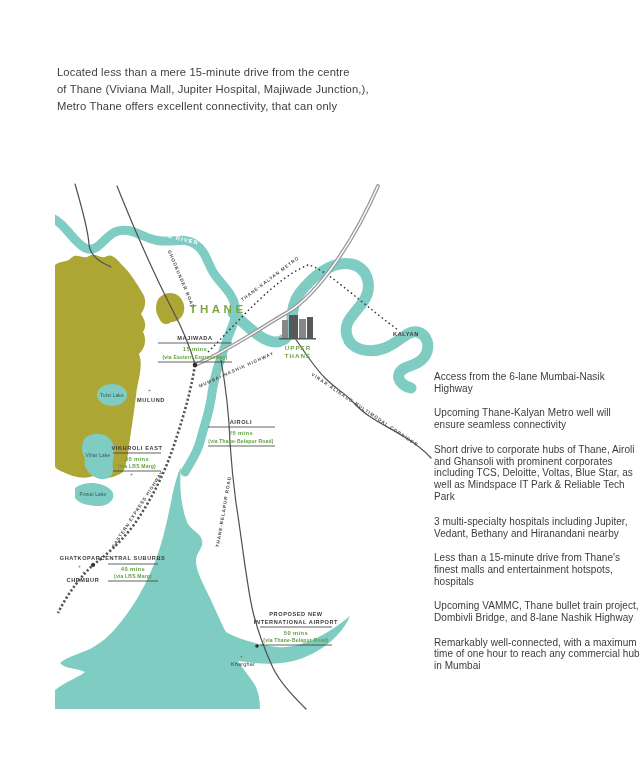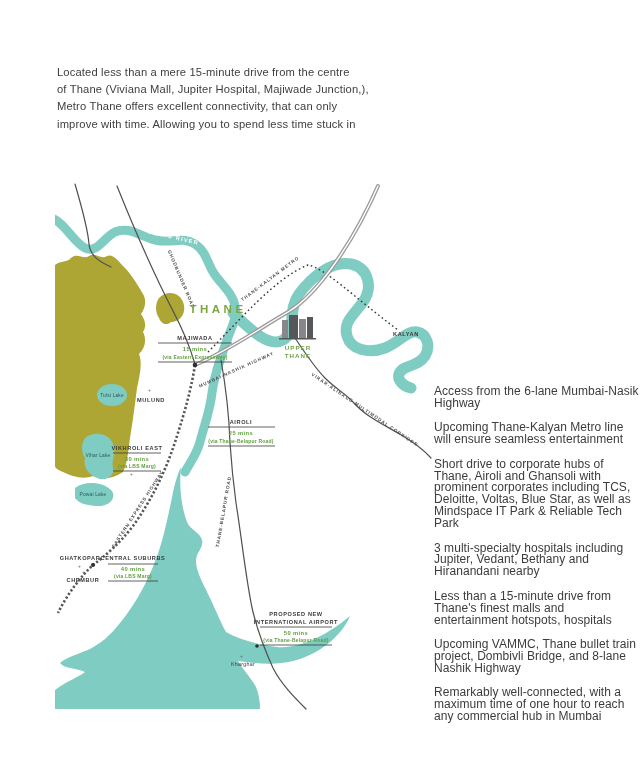--- a/index.html
+++ b/index.html
@@ -2,22 +2,22 @@
 <html><head>
 <meta charset="utf-8">
 <style>
   html,body { margin:0; padding:0; background:#e8e8e8; }
   .page {
     position:relative; width:641px; height:781px; background:#ffffff;
     font-family:"Liberation Sans", sans-serif; overflow:hidden; margin:0 auto;
   }
   .intro { position:absolute; left:57px; top:64px; width:330px; color:#3e3e3e;
            font-size:11.2px; line-height:17.2px; letter-spacing:.15px; }
-  .highlights { position:absolute; left:434px; top:386px; width:206px; color:#3c3c3c;
-                font-size:12px; line-height:11.9px; letter-spacing:.05px; }
+  .highlights { position:absolute; left:434px; top:371px; width:206px; color:#3c3c3c;
+                font-size:10px; line-height:11.9px; letter-spacing:.05px; }
   .highlights p { margin:0 0 12.5px 0; }
   .mapwrap { position:absolute; left:55px; top:168px; width:380px; height:545px; }
 
   
   text { font-family:"Liberation Sans", sans-serif; }
   .place   { font-size:5.6px; font-weight:bold; fill:#3a3a3a; letter-spacing:.6px; }
   .place-sm{ font-size:5.3px; fill:#3a3a3a; letter-spacing:.3px; }
   .t-time  { font-size:5.8px; font-weight:bold; fill:#5f9e3e; letter-spacing:.4px; }
   .t-via   { font-size:5px;  font-weight:bold; fill:#5f9e3e; letter-spacing:.2px; }
   .roadlbl { font-size:4.6px; font-weight:bold; fill:#4c4c4c; letter-spacing:1px; }
@@ -30,21 +30,20 @@
 </style>
 </head>
 <body>
 
 <div class="page">
 
   <div class="intro">
     <div>Located less than a mere 15-minute drive from the centre</div>
     <div>of Thane (Viviana Mall, Jupiter Hospital, Majiwade Junction,),</div>
     <div>Metro Thane offers excellent connectivity, that can only</div>
-    <div>improve with time. Allowing you to spend less time stuck in</div>
   </div>
 
   <div class="mapwrap">
     <svg width="380" height="545" viewBox="0 0 380 545" xmlns="http://www.w3.org/2000/svg">
 
       <g>
         <path fill="#aea634" d="M0,97 C6,92 12,95 16,90 C22,84 28,92 34,88 C40,84 46,92 52,88
           C58,85 64,94 70,100 C76,106 82,116 88,126 C92,133 90,140 86,146 C90,152 92,158 88,164
           C92,172 90,180 84,186 C88,196 84,210 82,220 C80,236 78,252 75,270 C73,286 72,296 68,304
           C60,310 48,312 38,308 C28,312 16,308 8,304 C3,302 0,300 0,298 Z"></path>
@@ -172,21 +171,21 @@
         <line class="rule" x1="205" y1="459" x2="277" y2="459"></line>
         <text class="t-time" text-anchor="middle" x="241" y="467">50 mins</text>
         <text class="t-via" text-anchor="middle" x="241" y="474">(via Thane-Belapur Road)</text>
         <line class="rule" x1="205" y1="477" x2="277" y2="477"></line>
       </g>
     </svg>
   </div>
 
   <div class="highlights">
     <p>Access from the 6-lane Mumbai-Nasik Highway</p>
-    <p>Upcoming Thane-Kalyan Metro line will ensure seamless entertainment</p>
+    <p>Upcoming Thane-Kalyan Metro well will ensure seamless connectivity</p>
     <p>Short drive to corporate hubs of Thane, Airoli and Ghansoli with prominent corporates including TCS, Deloitte, Voltas, Blue Star, as well as Mindspace IT Park &amp; Reliable Tech Park</p>
     <p>3 multi-specialty hospitals including Jupiter, Vedant, Bethany and Hiranandani nearby</p>
     <p>Less than a 15-minute drive from Thane's finest malls and entertainment hotspots, hospitals</p>
     <p>Upcoming VAMMC, Thane bullet train project, Dombivli Bridge, and 8-lane Nashik Highway</p>
     <p>Remarkably well-connected, with a maximum time of one hour to reach any commercial hub in Mumbai</p>
   </div>
 
 </div>
 
 </body></html>

